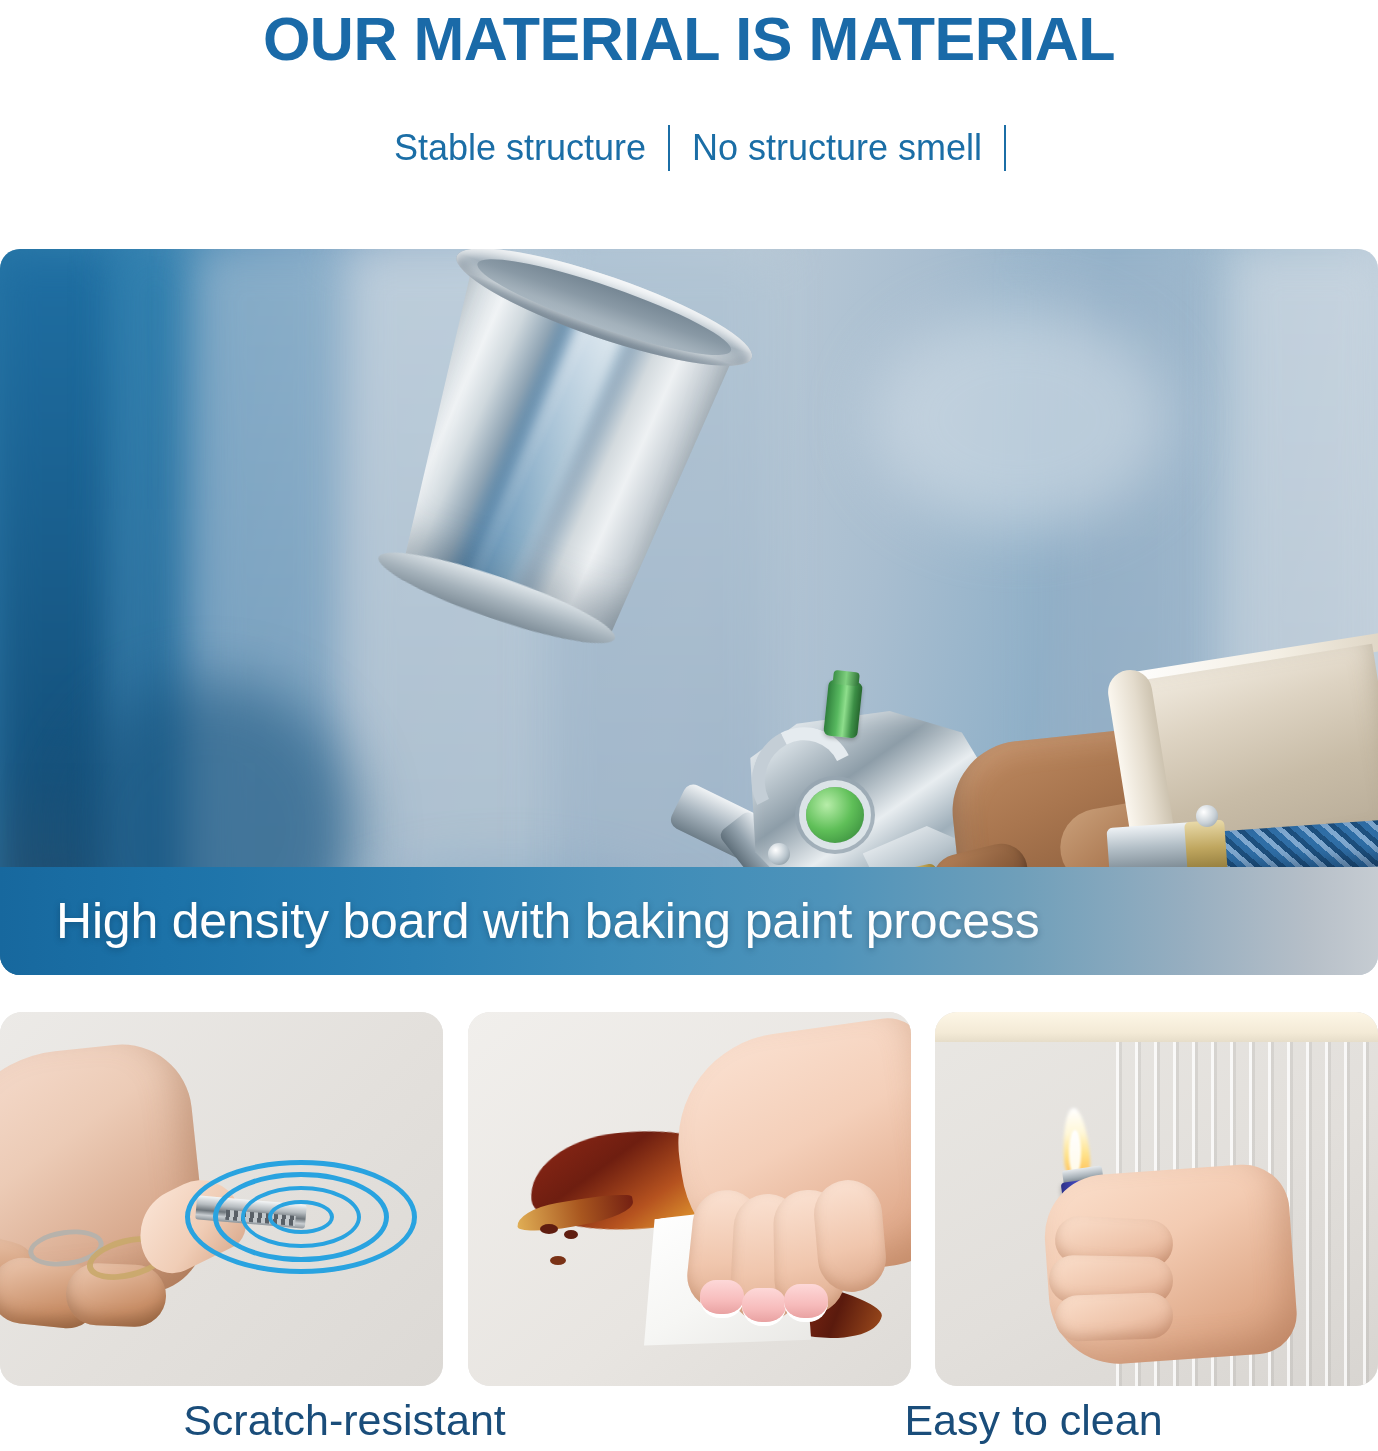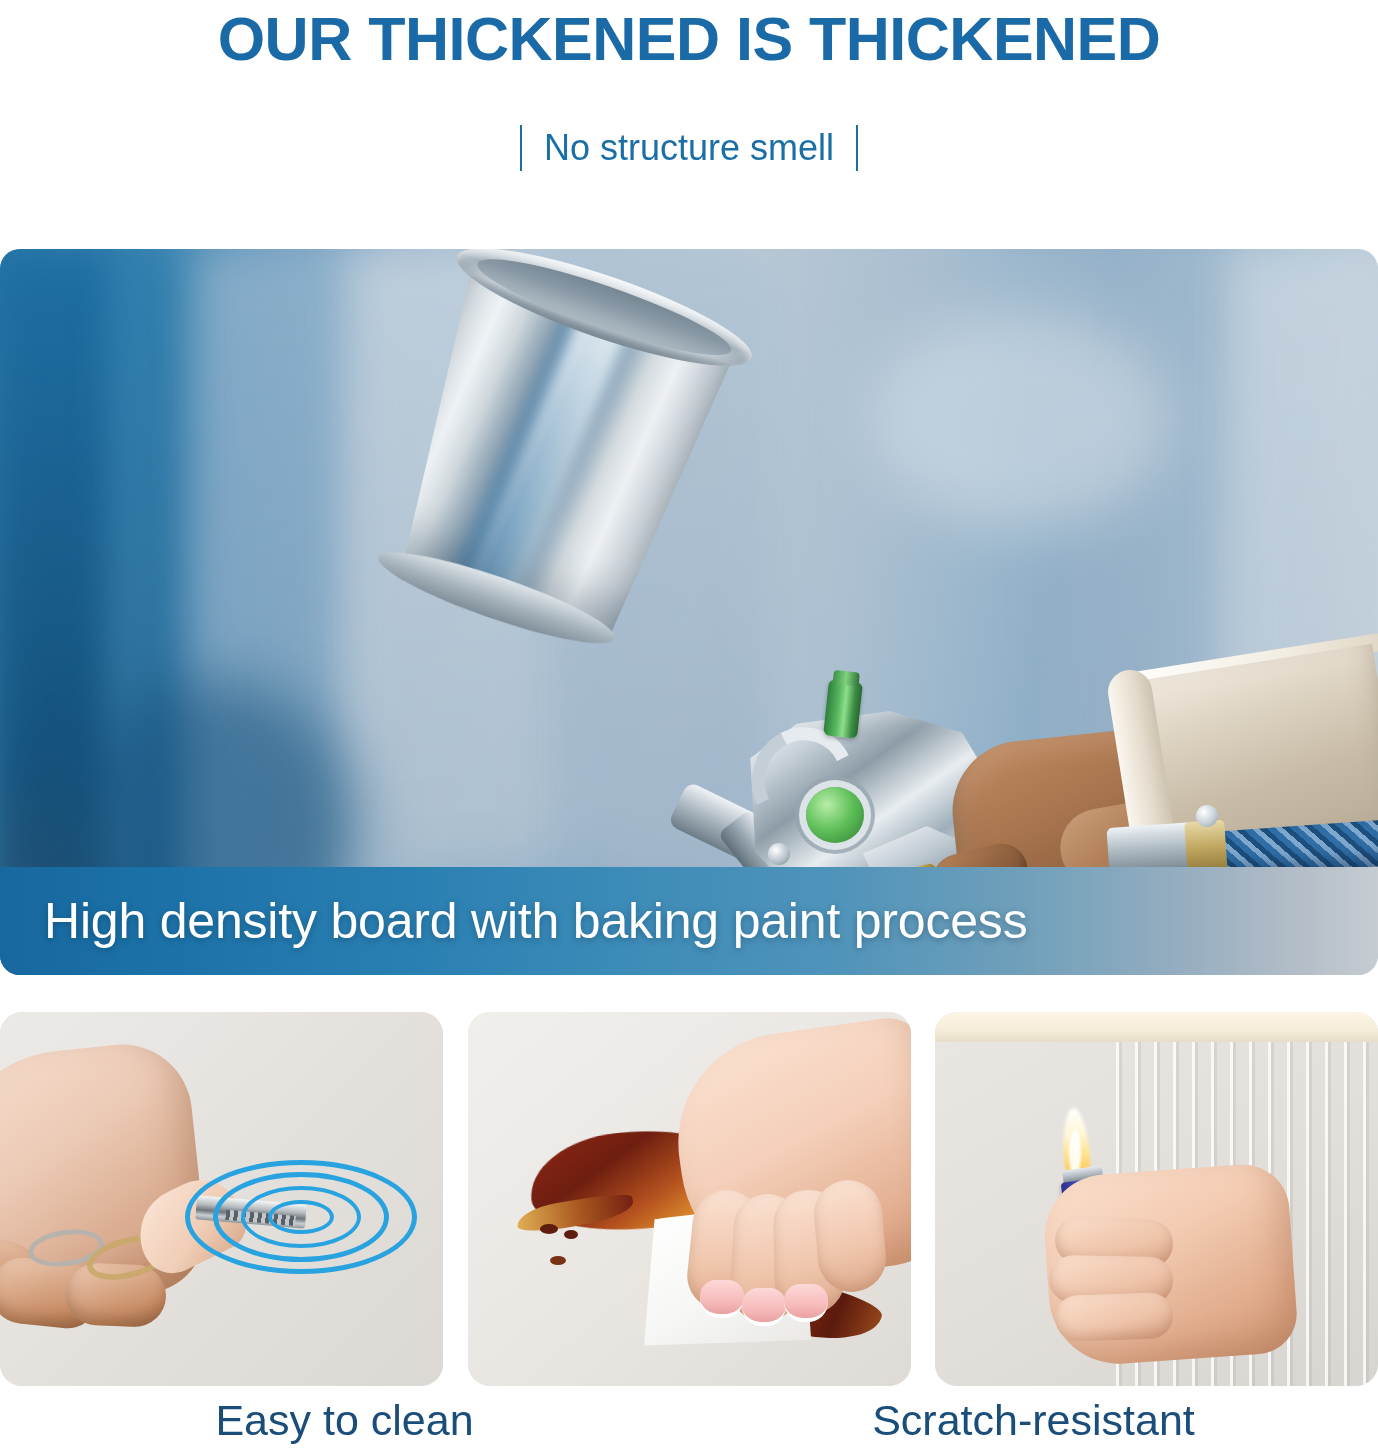--- a/index.html
+++ b/index.html
@@ -254,21 +254,21 @@
 
   
   .band{
     position:absolute;left:0;bottom:0;width:1378px;height:108px;
     background:linear-gradient(90deg,
       #17689e 0%, #1c72a8 12%, #2a7fb2 30%, #3d8cb8 46%,
       #4e93ba 60%, #6f9fba 74%, #96aec0 86%, #b6bfc8 95%, #c6ccd2 100%);
     display:flex;align-items:center;
   }
   .band-txt{
-    margin-left:44px;color:#ffffff;font-size:50px;font-weight:400;
+    margin-left:56px;color:#ffffff;font-size:50px;font-weight:400;
     letter-spacing:-0.2px;white-space:nowrap;
     text-shadow:0 2px 6px rgba(10,40,65,.35);
   }
 
   
   .panels{
     position:absolute;left:0;top:1012px;width:1378px;height:374px;
     display:flex;justify-content:space-between;
   }
   .panel{
@@ -448,23 +448,24 @@
     display:flex;
   }
   .cap{
     flex:1;text-align:center;
     font-size:43px;color:#1a4d7a;line-height:56px;white-space:nowrap;
   }
 </style>
 </head>
 <body>
 
-<div class="headline">OUR THICKENED IS THICKENED</div>
+<div class="headline">OUR MATERIAL IS MATERIAL</div>
 
 <div class="subrow">
+  <span class="txt">Stable structure</span>
   <span class="pipe"></span>
   <span class="txt">No structure smell</span>
   <span class="pipe"></span>
 </div>
 
 <div class="hero">
   <div class="hero-bg"></div>
   <div class="bgstrip s1"></div>
   <div class="bgstrip s2"></div>
   <div class="bgstrip s3"></div>
@@ -572,15 +573,15 @@
     <div class="lighter-top"></div>
     <div class="lighter"></div>
     <div class="p3-hand"></div>
     <div class="p3-f tf1"></div>
     <div class="p3-f tf2"></div>
     <div class="p3-f tf3"></div>
   </div>
 </div>
 
 <div class="caps">
+  <div class="cap">Scratch-resistant</div>
   <div class="cap">Easy to clean</div>
-  <div class="cap">Scratch-resistant</div>
 </div>
 
 </body></html>

